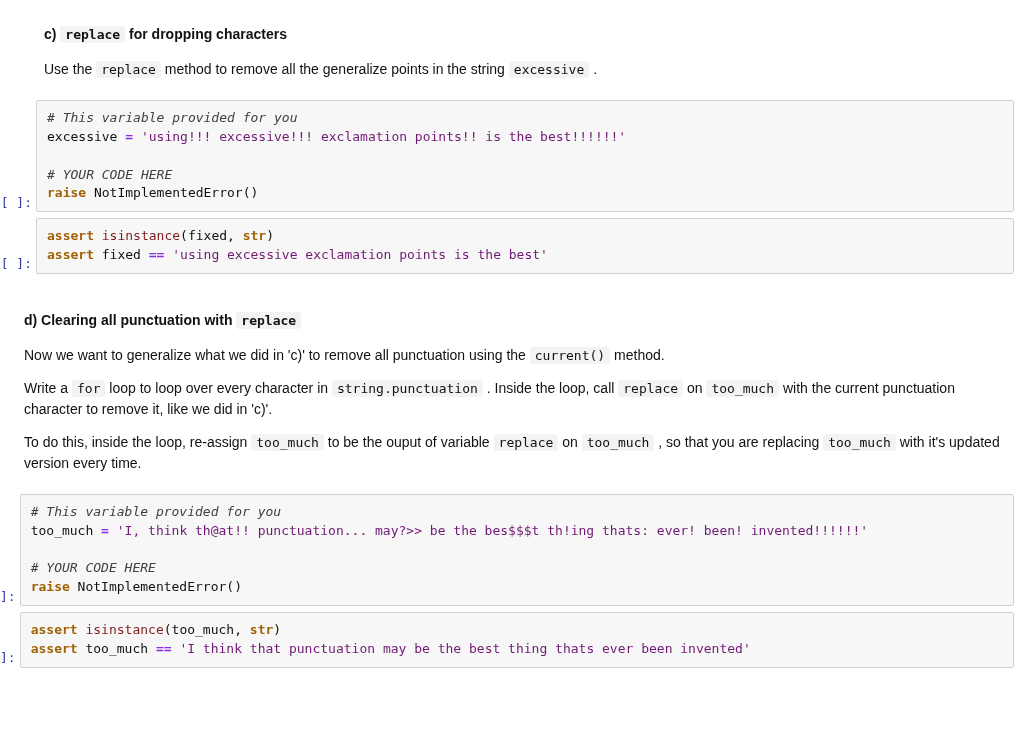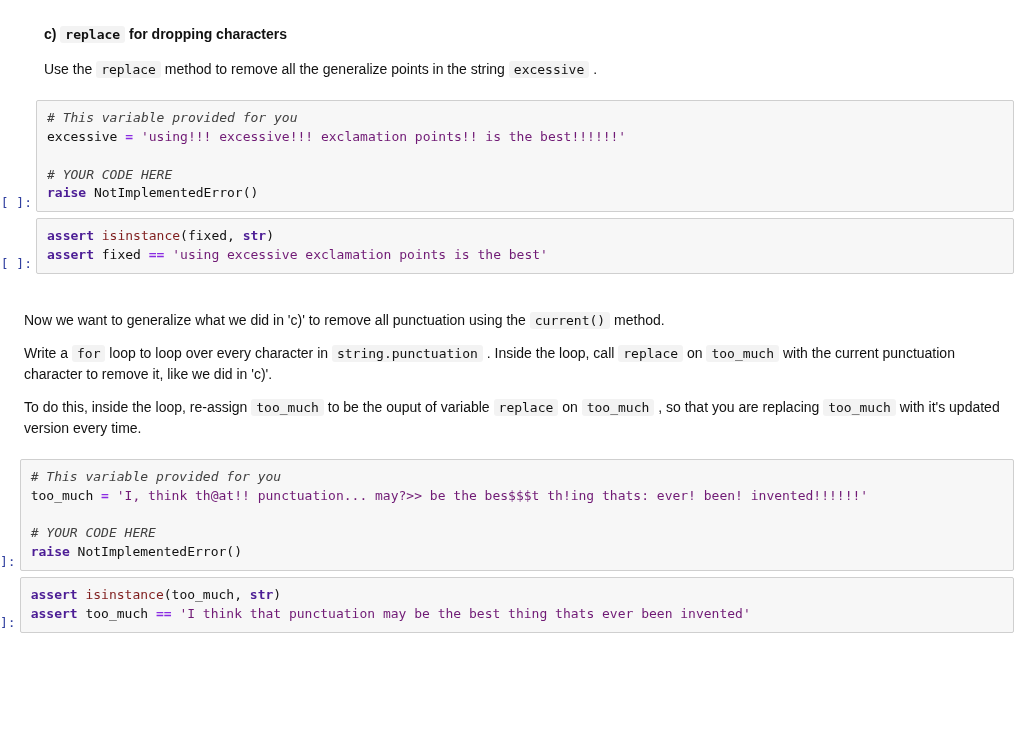--- a/index.html
+++ b/index.html
@@ -8,21 +8,21 @@
   .prompt{flex:0 0 36px;box-sizing:border-box;text-align:right;padding:8px 4px 0 0;font-family:Menlo,Consolas,"DejaVu Sans Mono",monospace;font-size:13px;color:#303F9F}
   .prompt .br{color:#303F9F}
   .plain{flex:0 0 36px}
   .body{flex:1 1 auto}
   .text-block{padding:2px 0 2px 8px}
   .text-block p{margin:6px 0 12px 0}
   .text-block h4{margin:6px 0 14px 0;font-size:14px;font-weight:700}
   code.lit{font-family:Menlo,Consolas,"DejaVu Sans Mono",monospace;background:#f3f3f3;padding:1px 5px;border-radius:3px;font-size:13px}
   .code-block{border:1px solid #cfcfcf;background:#f7f7f7;border-radius:2px;padding:8px 10px;font-family:Menlo,Consolas,"DejaVu Sans Mono",monospace;font-size:13px;white-space:pre;overflow:hidden;line-height:1.45}
   .c-comment{color:#404040;font-style:italic}
-  .c-kw{color:#4c1d95;font-weight:700}
+  .c-kw{color:#a16207;font-weight:700}
   .c-str{color:#701a75}
   .c-fn{color:#7f1d1d}
   .c-op{color:#8a2be2;font-weight:700}
 </style>
 </head>
 <body>
 
 <div class="page">
 
   <div class="cell">
@@ -48,20 +48,23 @@
 
   <div class="cell">
     <div class="prompt"><span class="br">[ ]:</span></div>
     <div class="body code-block"><span class="c-kw">assert</span><span> </span><span class="c-fn">isinstance</span><span>(fixed, </span><span class="c-kw">str</span><span>)</span>
 <span class="c-kw">assert</span><span> fixed </span><span class="c-op">==</span><span> </span><span class="c-str">'using excessive exclamation points is the best'</span></div>
   </div>
 
   <div class="cell" style="margin-top:28px">
     <div class="plain" style="flex-basis:16px"></div>
     <div class="body text-block">
+      <h4>
+        <span>d) Clearing all punctuation with </span><code class="lit">replace</code>
+      </h4>
       <p>
         <span>Now we want to generalize what we did in 'c)' to remove all punctuation using the </span><code class="lit">current()</code><span> method.</span>
       </p>
       <p>
         <span>Write a </span><code class="lit">for</code><span> loop to loop over every character in </span><code class="lit">string.punctuation</code><span> . Inside the loop, call </span><code class="lit">replace</code><span> on </span><code class="lit">too_much</code><span> with the current punctuation character to remove it, like we did in 'c)'.</span>
       </p>
       <p>
         <span>To do this, inside the loop, re-assign </span><code class="lit">too_much</code><span> to be the ouput of variable </span><code class="lit">replace</code><span> on </span><code class="lit">too_much</code><span> , so that you are replacing </span><code class="lit">too_much</code><span> with it's updated version every time.</span>
       </p>
     </div>

